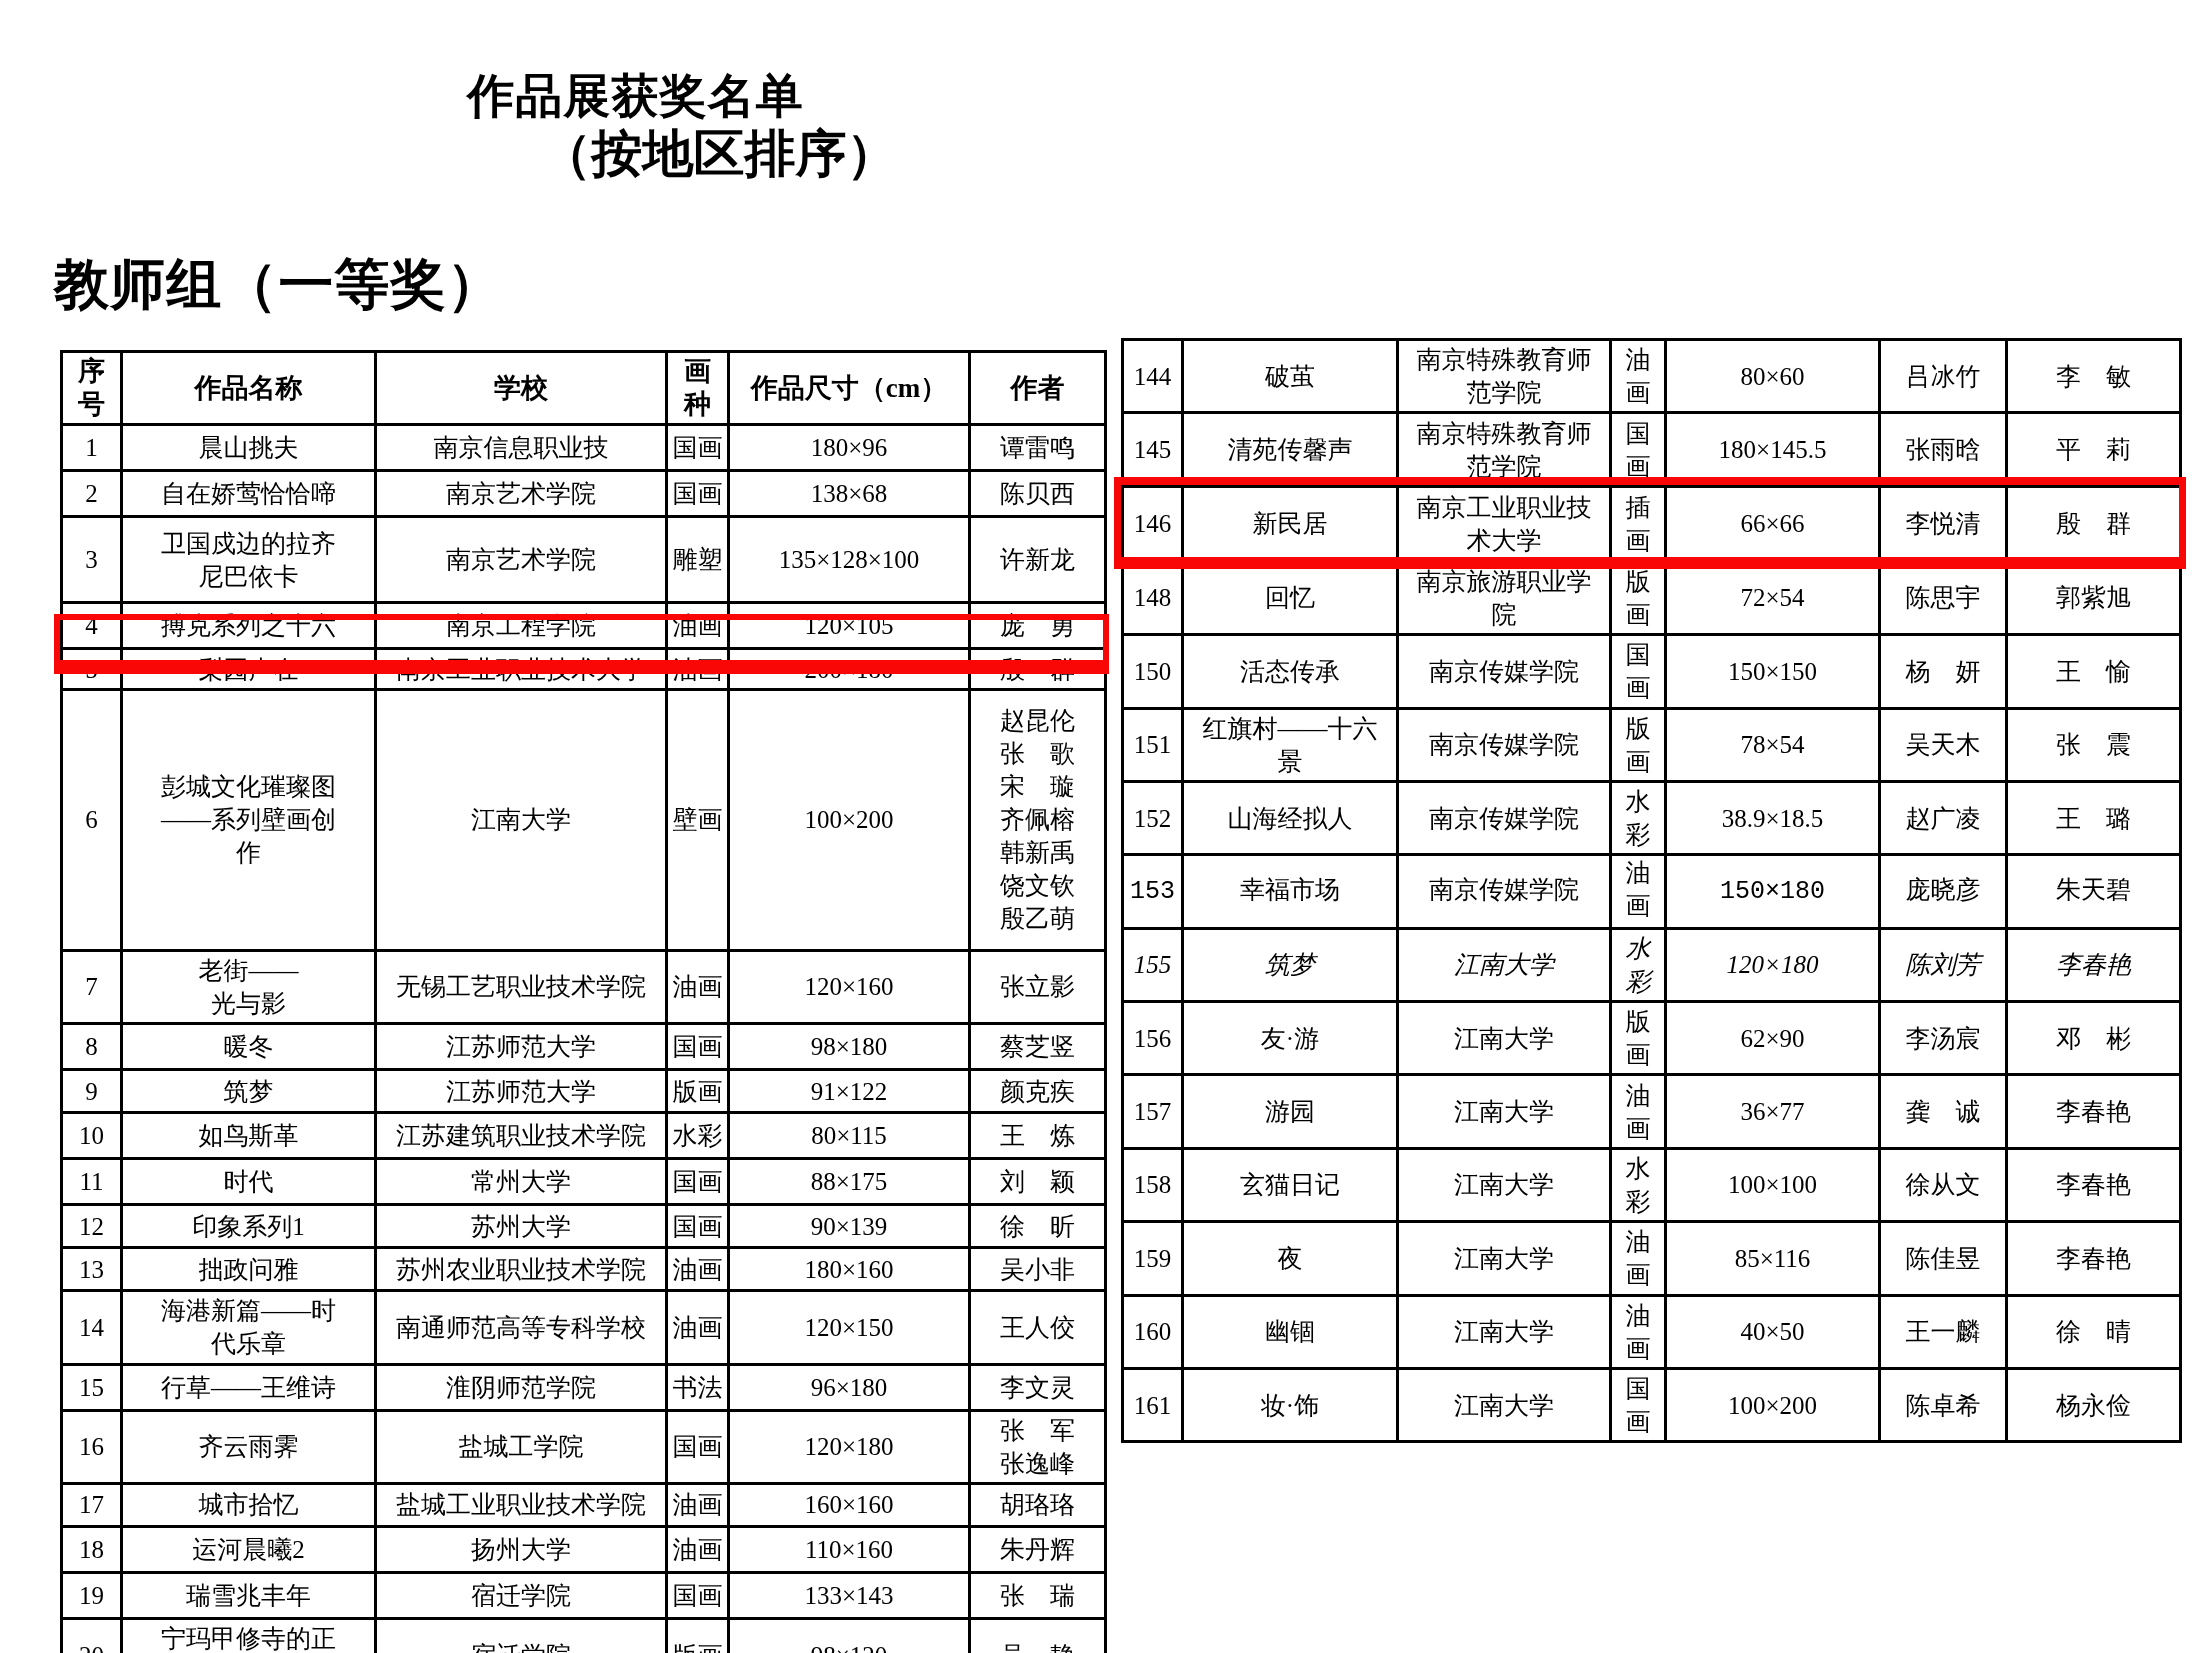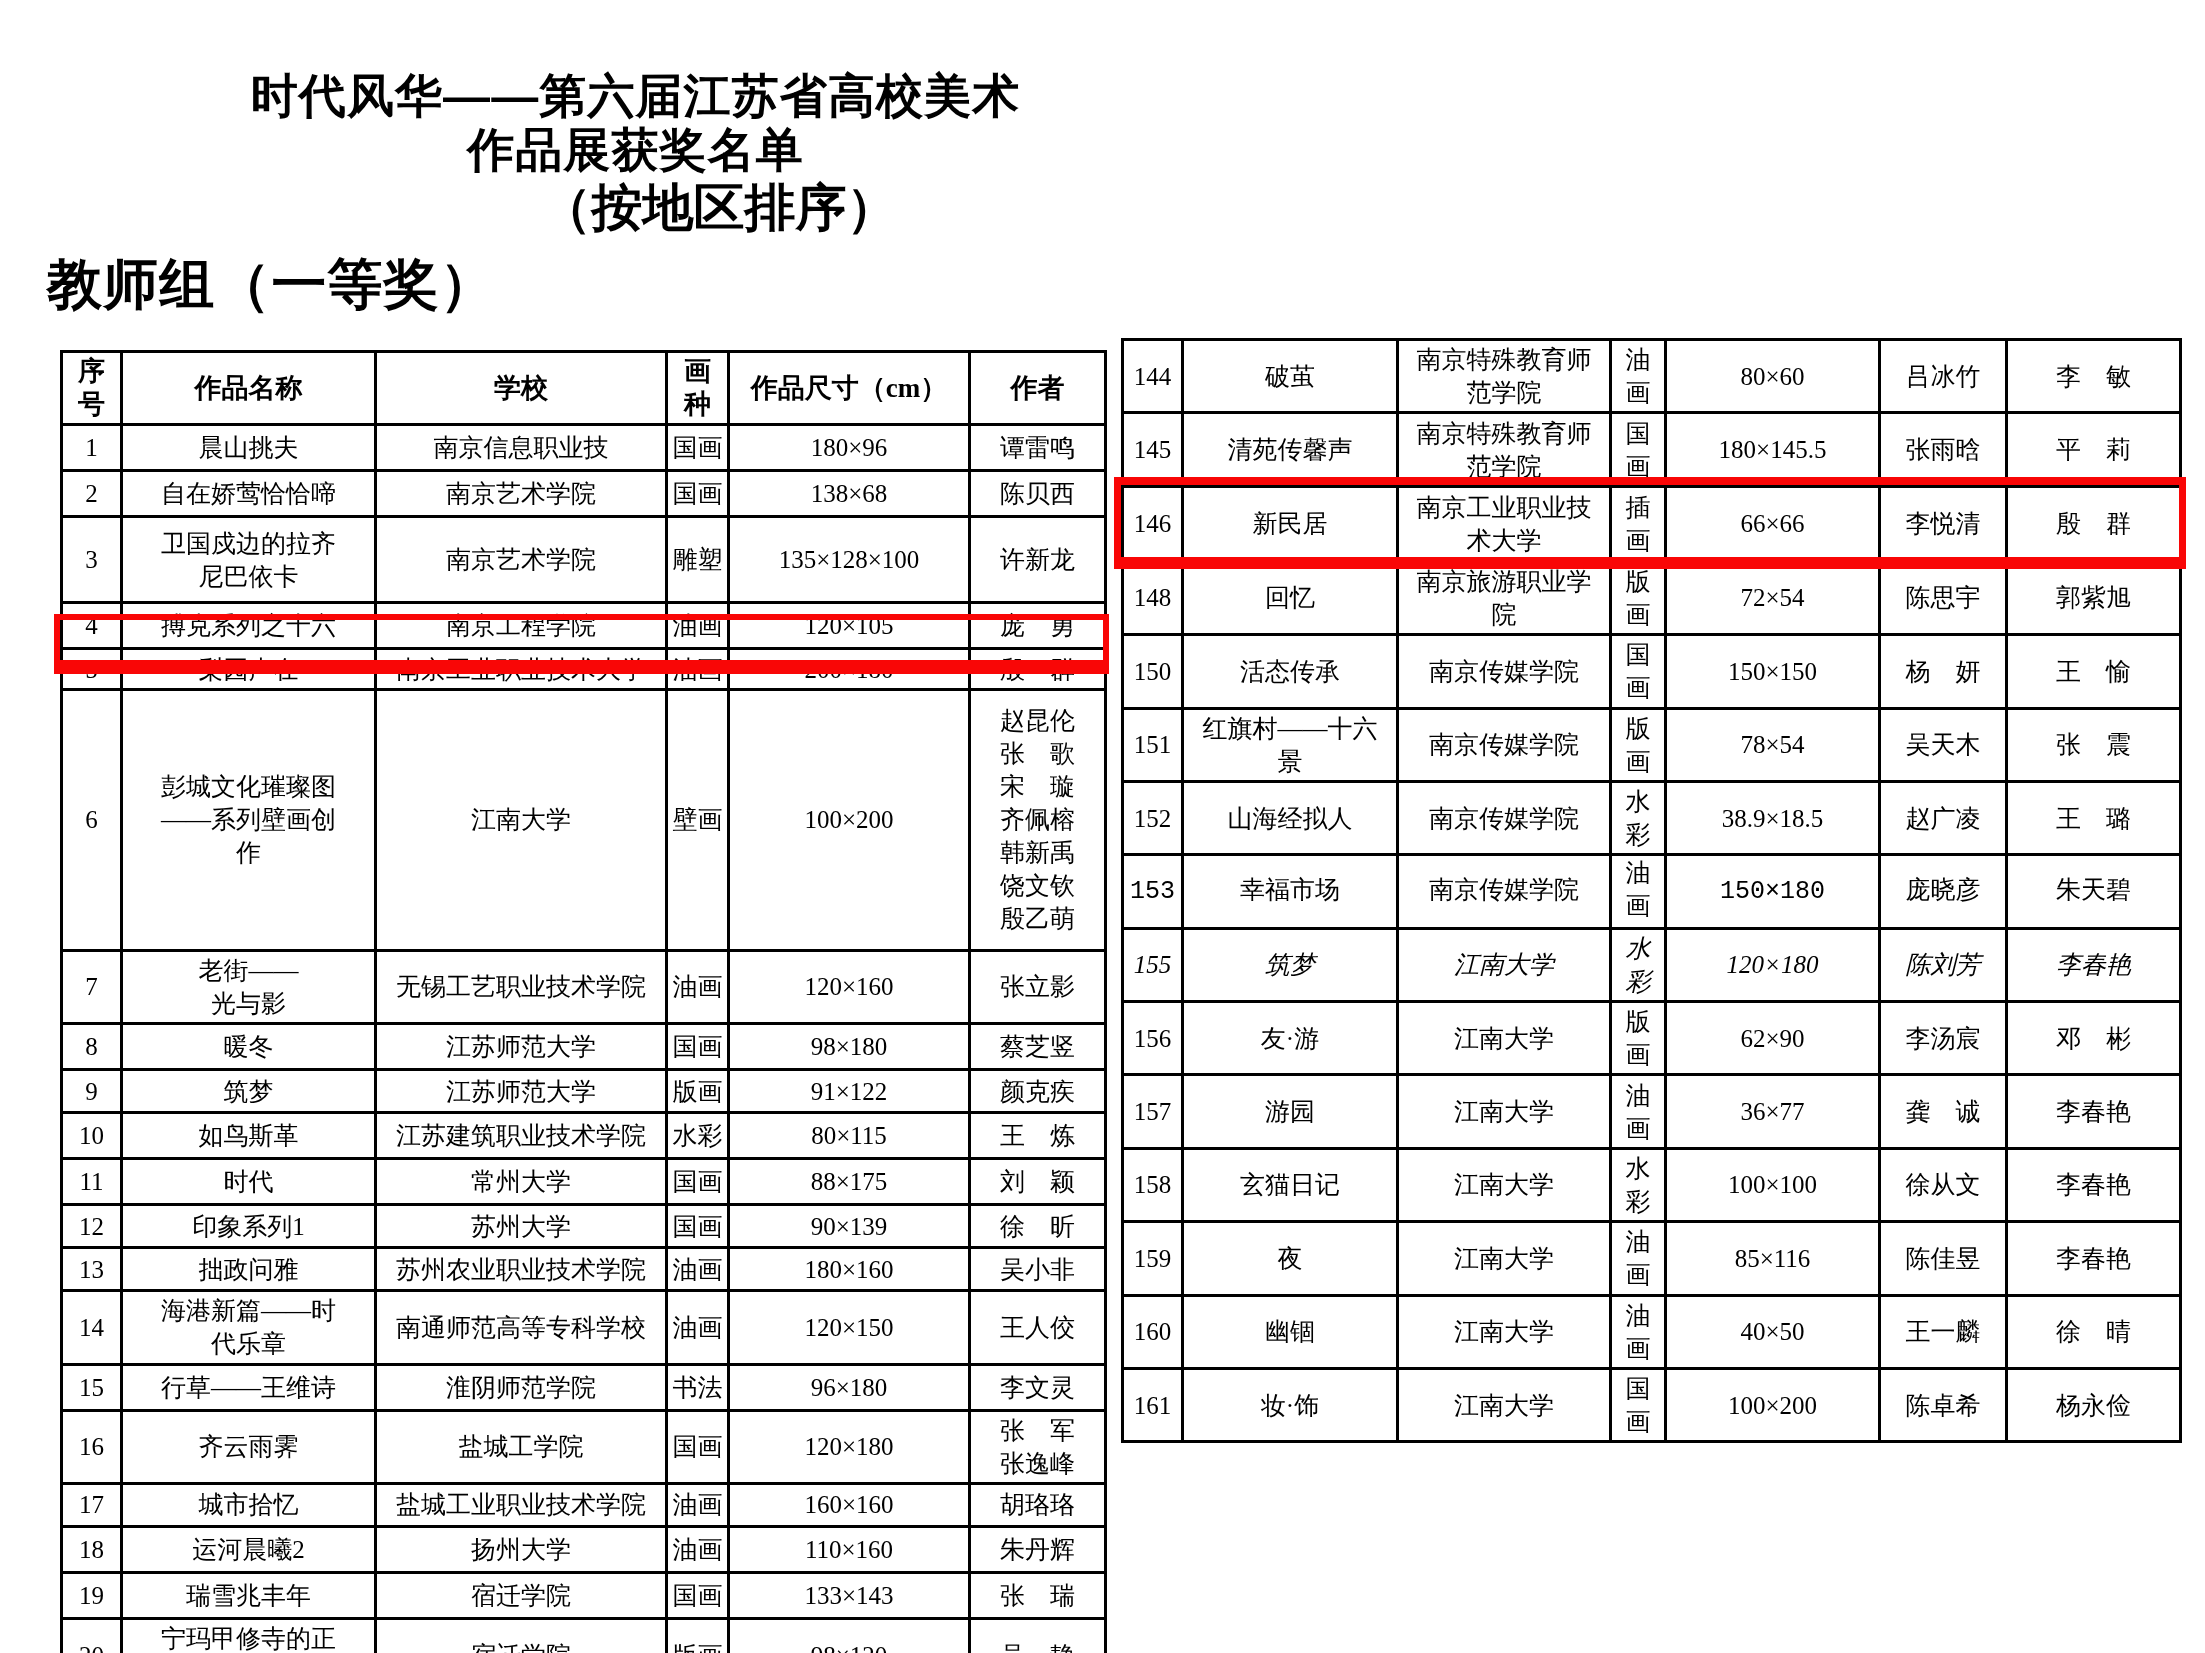--- a/index.html
+++ b/index.html
@@ -8,21 +8,21 @@
     overflow:hidden;color:#000;
     font-family:"Liberation Serif","DejaVu Serif",serif;
   }
   .title-block{
     position:absolute;left:0;top:69px;width:1271px;text-align:center;
     font-family:"Liberation Sans","DejaVu Sans",sans-serif;font-weight:bold;
   }
   .title-line-1,.title-line-2{font-size:47px;line-height:54px;letter-spacing:1.1px;}
   .title-line-3{font-size:51px;line-height:58px;margin-left:167px;margin-top:2.2px;}
   .group-heading{
-    position:absolute;left:47px;top:252px;
+    position:absolute;left:54px;top:252px;
     font-family:"Liberation Sans","DejaVu Sans",sans-serif;font-weight:bold;
     font-size:55px;line-height:65px;letter-spacing:1.1px;
   }
   table{border-collapse:collapse;table-layout:fixed;position:absolute;background:#fff;}
   #left-table{left:60px;top:350px;width:1044px;}
   #right-table{left:1121px;top:338px;width:1059px;}
   th,td{
     border:3.2px solid #000;text-align:center;vertical-align:middle;
     padding:2.2px 3.2px;white-space:pre-line;word-break:break-all;
     font-size:25px;line-height:33px;box-sizing:border-box;
@@ -37,21 +37,20 @@
     left:1114px;top:477px;width:1072px;height:92px;
     border-style:solid;border-width:8px 7px 12px 7px;
   }
 </style>
 </head>
 <body>
 
 <div class="page">
 
   <div class="title-block">
-    <div class="title-line-1">时代风华——第六届江苏省高校美术</div>
     <div class="title-line-2">作品展获奖名单</div>
     <div class="title-line-3">（按地区排序）</div>
   </div>
 
   <div class="group-heading">教师组（一等奖）</div>
 
   <table id="left-table">
     <colgroup>
       <col style="width:60px">
         <col style="width:254px">

